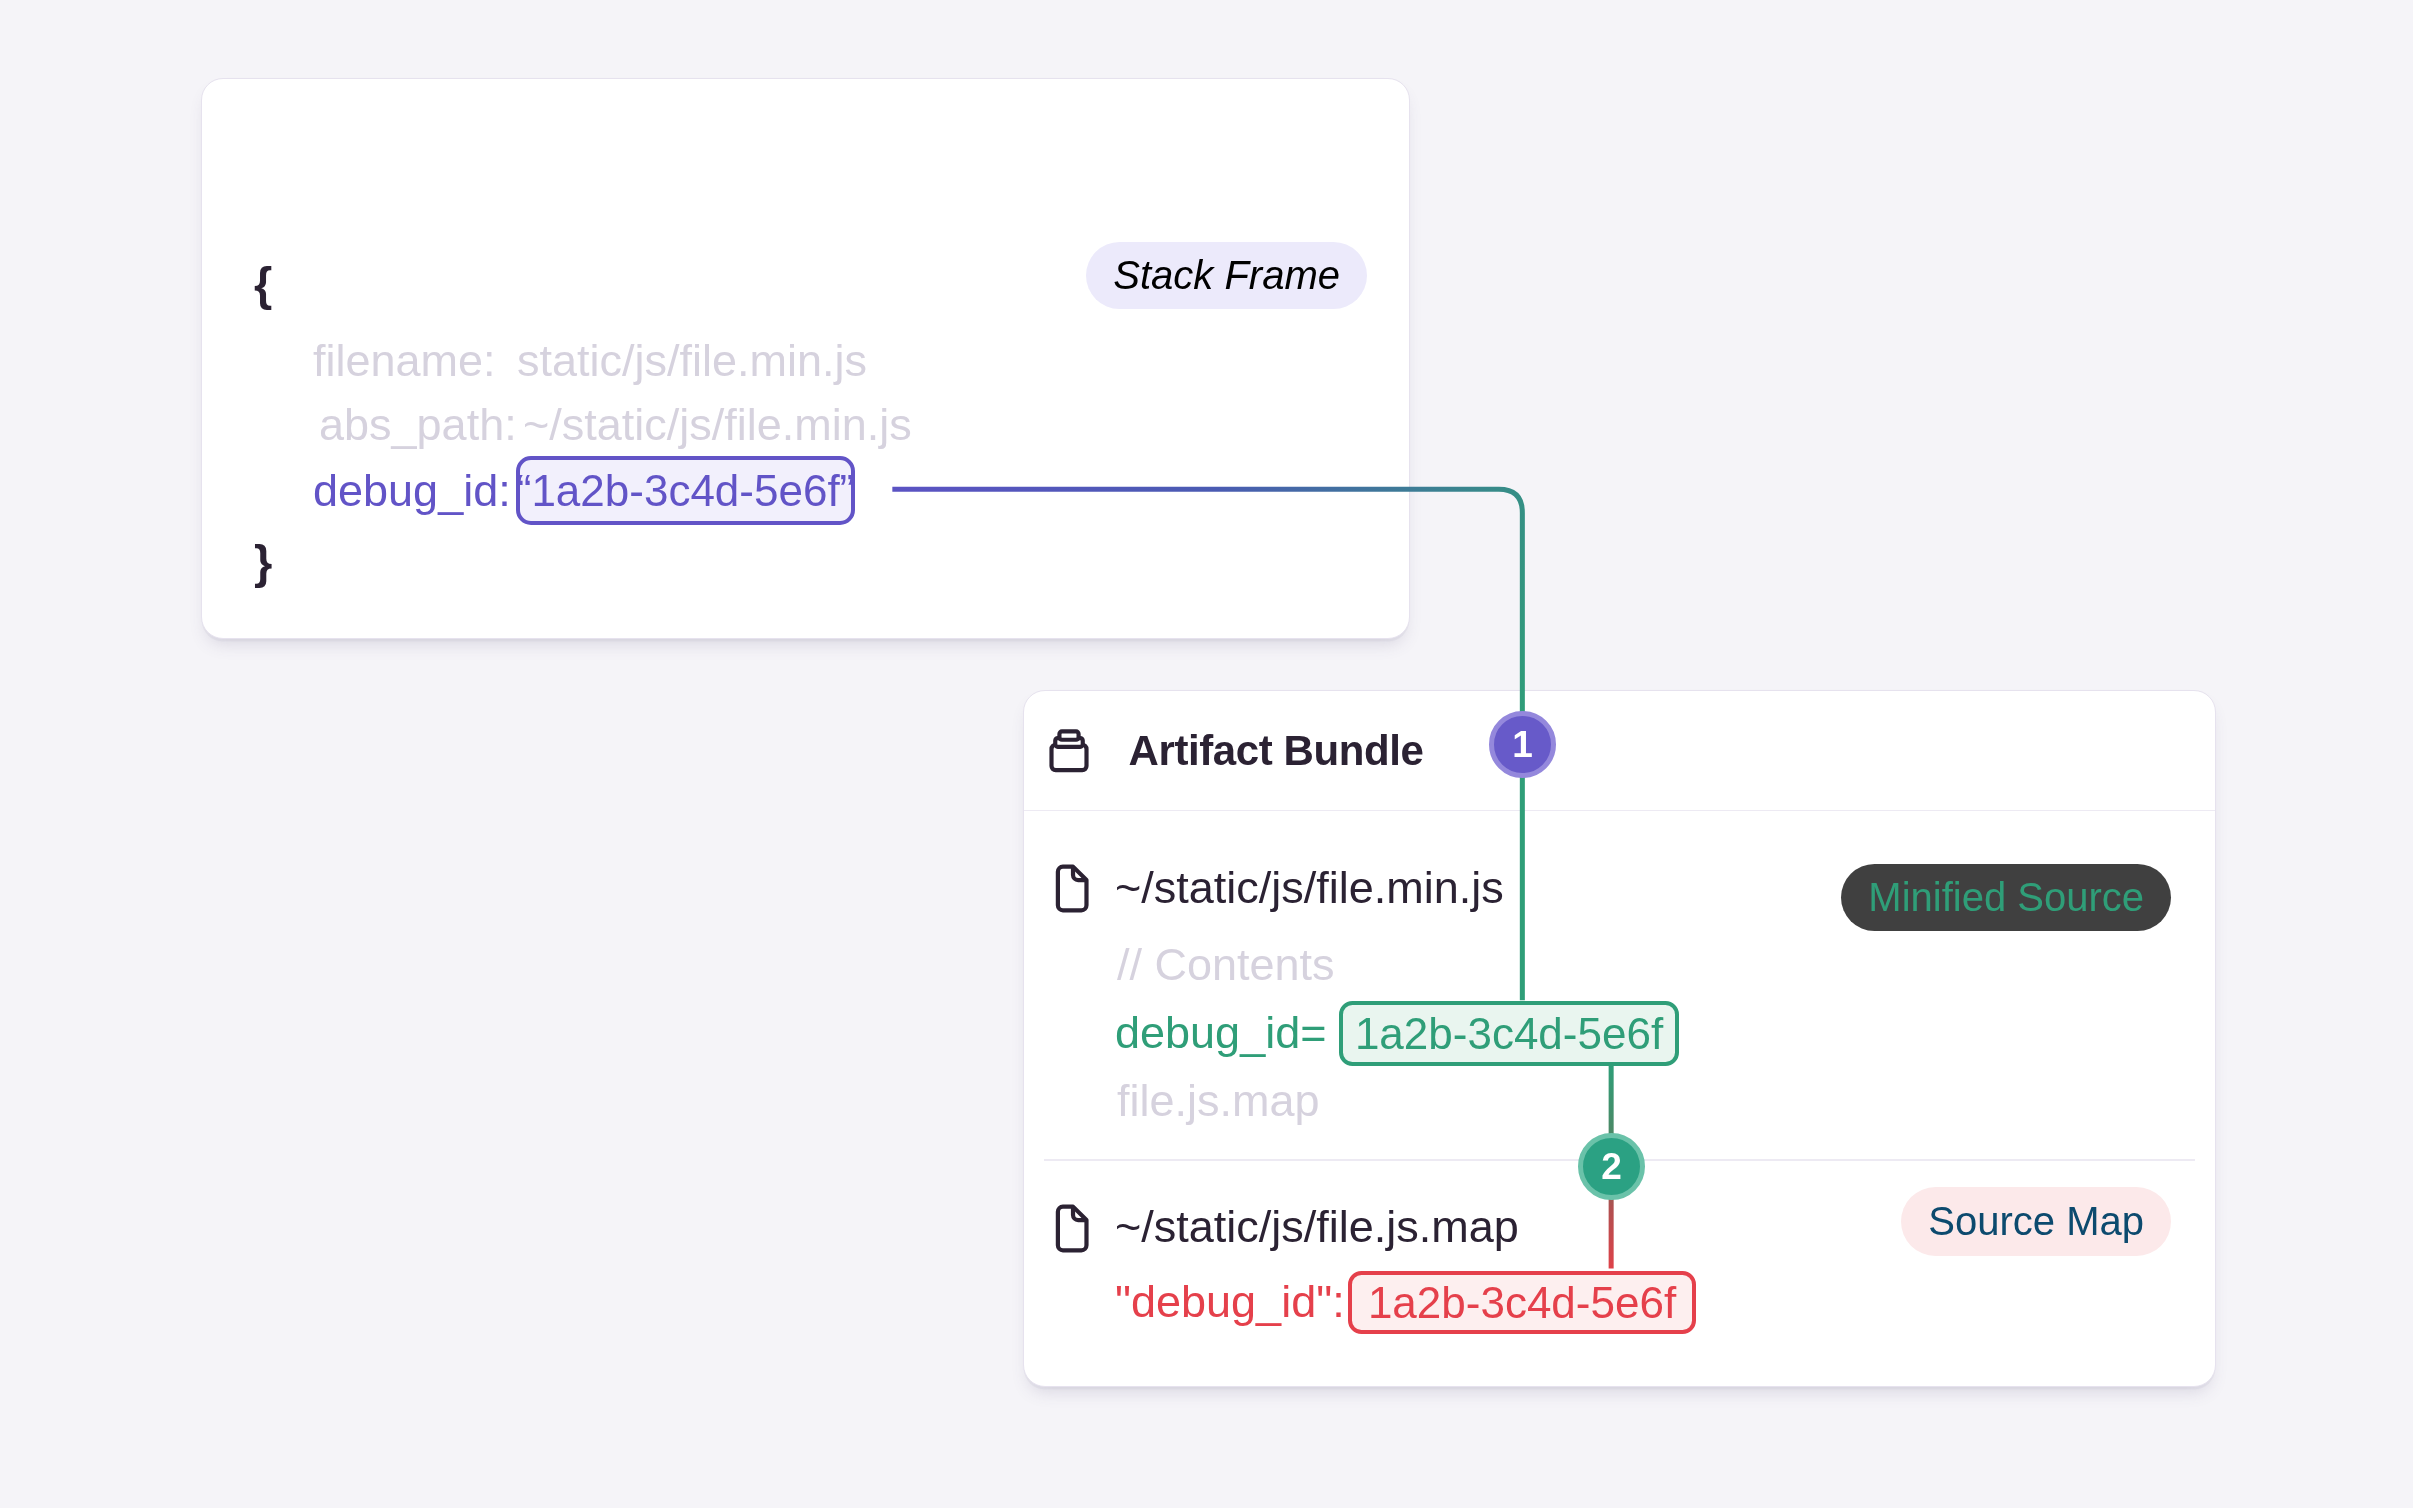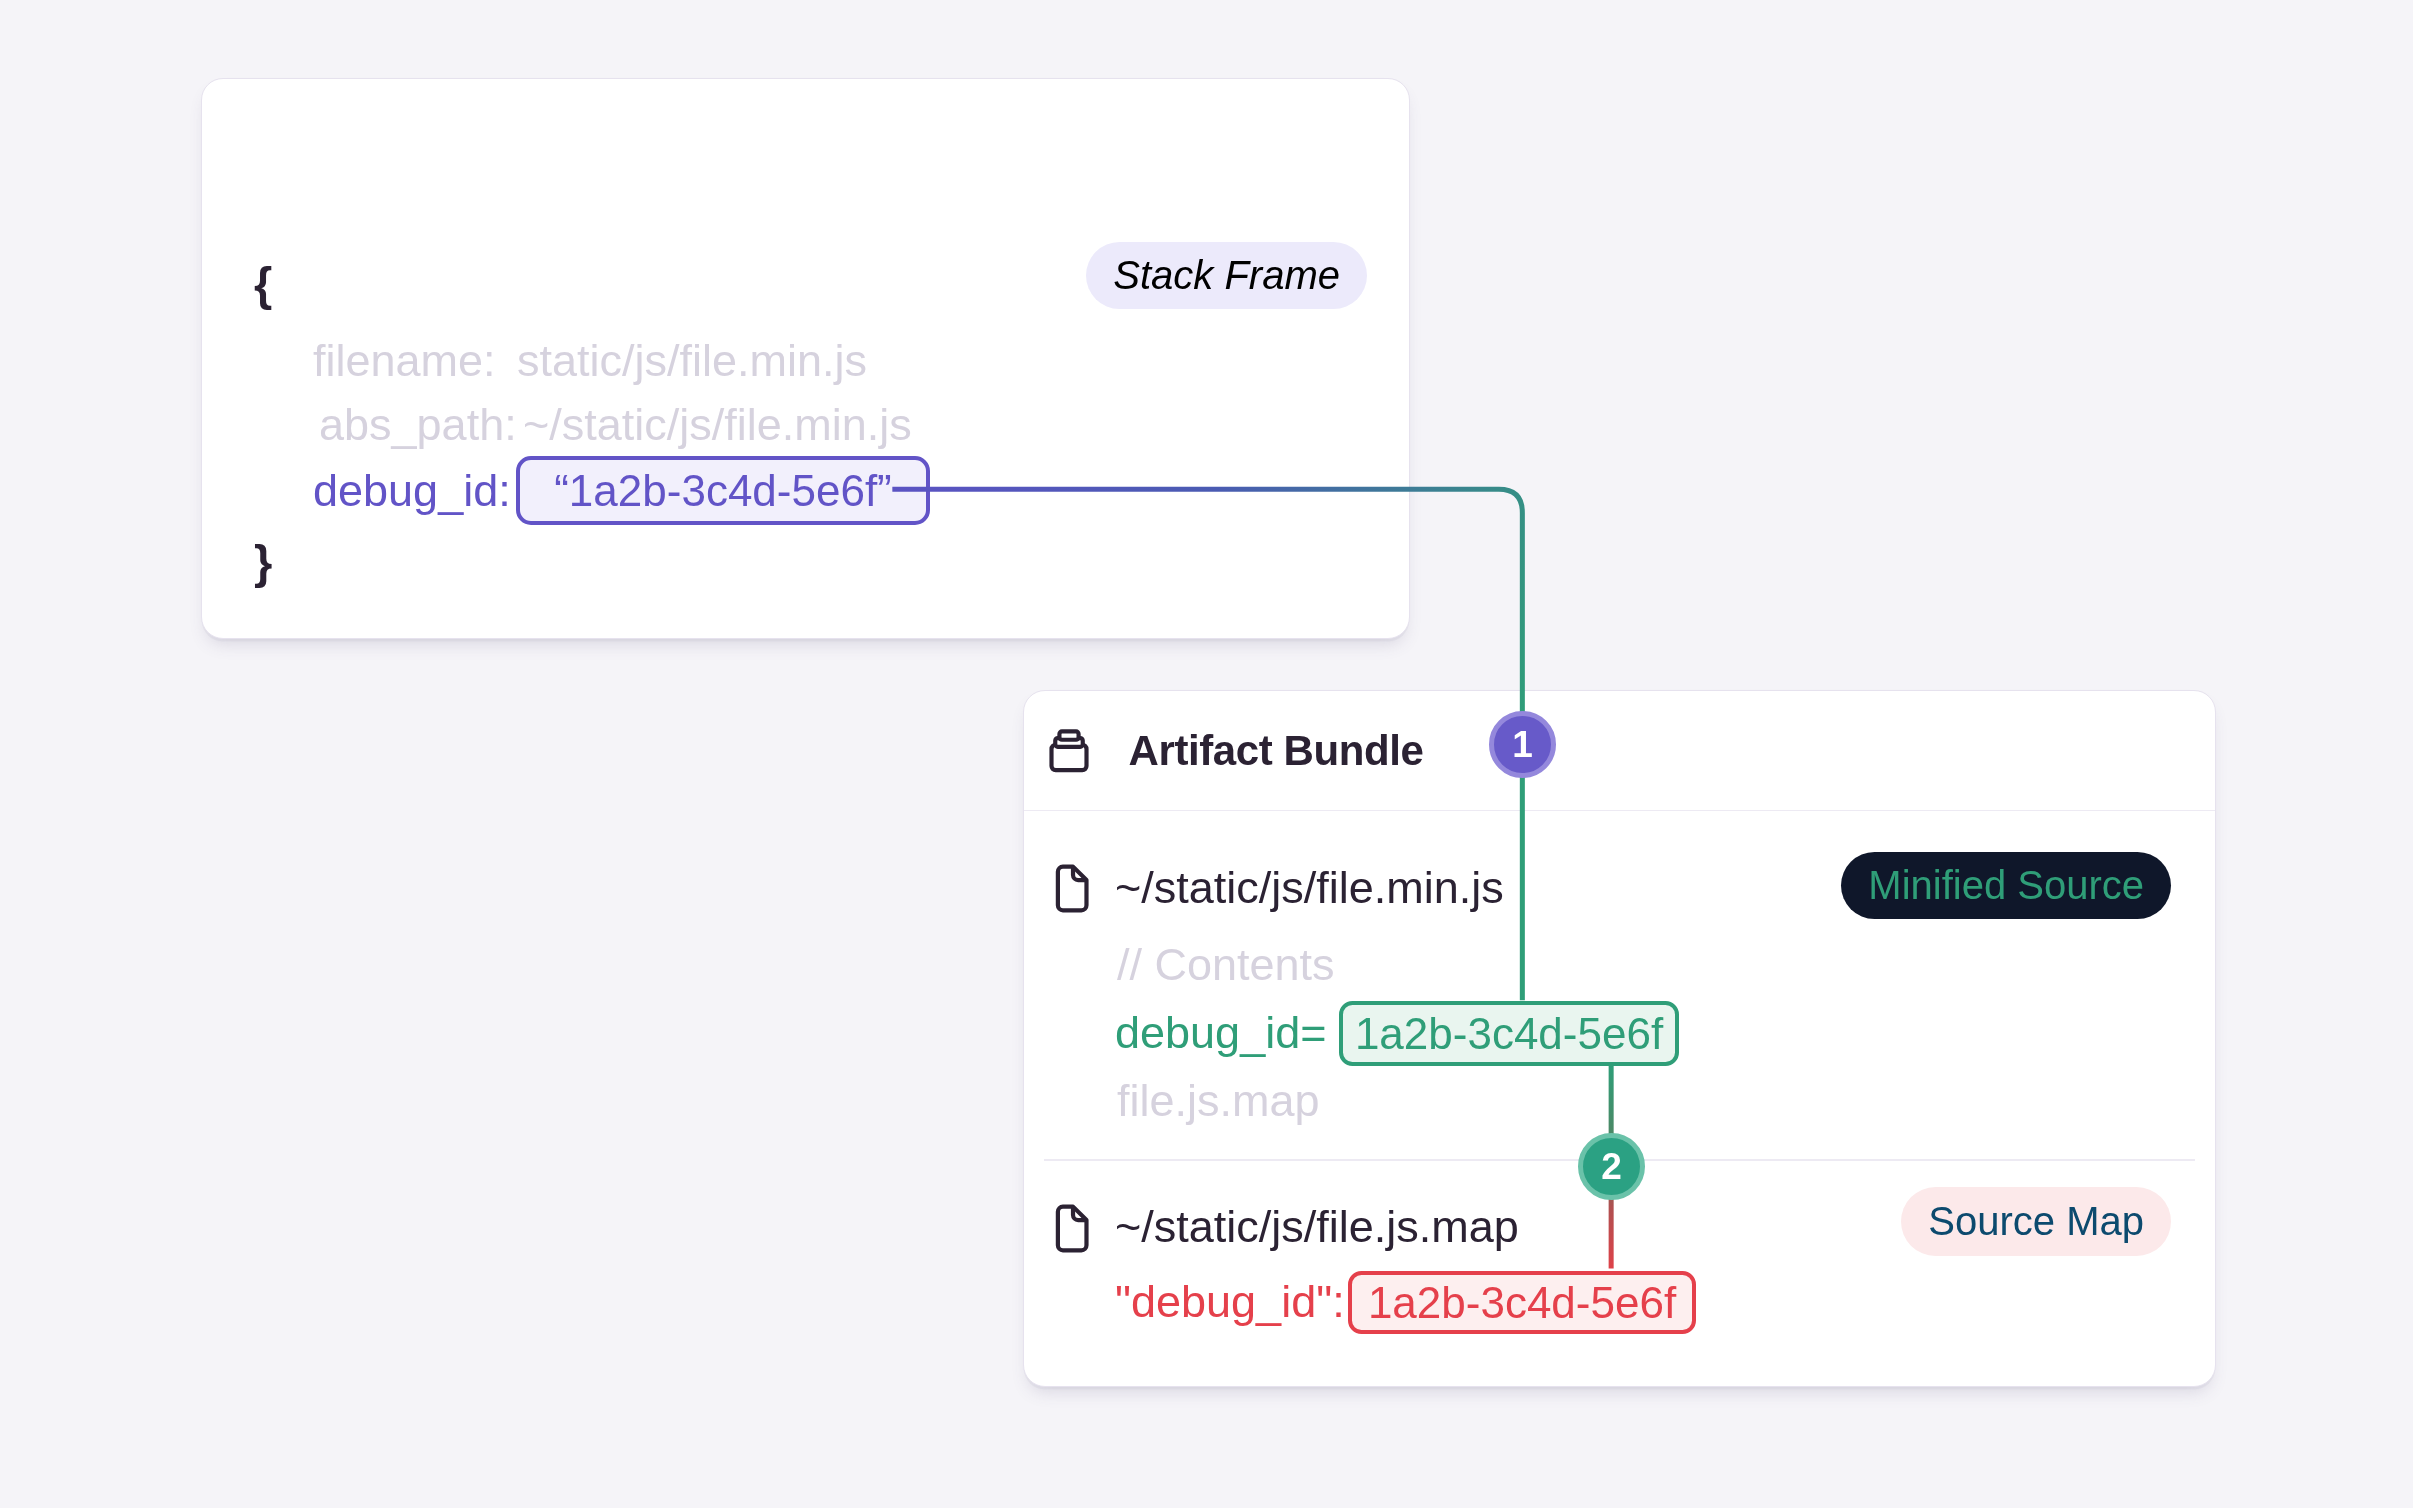--- a/index.html
+++ b/index.html
@@ -44,21 +44,21 @@
   .lbl{display:inline-block;}
   .brace{position:absolute;font-size:47px;font-weight:600;color:#2b2233;transform:translateY(-50%);}
 
   
   .pill{
     position:absolute;display:inline-flex;align-items:center;justify-content:center;
     border-radius:39px;font-size:40px;padding:0 27px;box-sizing:border-box;
     white-space:nowrap;
   }
   .pill-purple{background:#eceafb;color:#000000;font-style:italic;}
-  .pill-green{background:#0f172a;color:#2f9e78;}
+  .pill-green{background:#404040;color:#2f9e78;margin-top:12px;}
   .pill-red{background:#fce9ea;color:#0c4a6e;}
 
   
   .vbox{
     position:absolute;display:flex;align-items:center;justify-content:center;
     box-sizing:border-box;font-size:44px;white-space:nowrap;
   }
   .vbox-purple{border:4.2px solid #6254c7;background:#f2f0fc;color:#6254c7;border-radius:15px;}
   .vbox-green{border:4.2px solid #2f9e78;background:#e9f5ef;color:#2f9e78;border-radius:13.4px;}
   .vbox-red{border:4.2px solid #e5404b;background:#fdefef;color:#e5404b;border-radius:13.4px;}
@@ -93,21 +93,21 @@
 
     <div class="code-line muted" style="left:111px;top:282px;">
       <span class="lbl" style="width:204px;">filename:</span><span>static/js/file.min.js</span>
     </div>
 
     <div class="code-line muted" style="left:117px;top:346px;">
       <span class="lbl" style="width:204px;">abs_path:</span><span>~/static/js/file.min.js</span>
     </div>
 
     <div class="code-line label-purple" style="left:111px;top:412px;">debug_id:</div>
-    <div class="vbox vbox-purple" style="left:314px;top:377px;width:414px;height:69px;">“1a2b-3c4d-5e6f”</div>
+    <div class="vbox vbox-purple" style="left:314px;top:377px;width:339px;height:69px;">“1a2b-3c4d-5e6f”</div>
 
     <span class="brace" style="left:52px;top:482px;">}</span>
   </section>
 
   <section class="card artifact-card">
     <header class="card-header">
       <span style="display:inline-flex;">
         <svg width="40" height="44" viewBox="0 0 48 52" fill="none">
           <rect x="3" y="18.5" width="42" height="30.5" rx="5" fill="#ffffff" stroke="#2b2233" stroke-width="5" stroke-linejoin="round"></rect>
           <rect x="7.5" y="10.5" width="33" height="10.5" rx="3" fill="#ffffff" stroke="#2b2233" stroke-width="5" stroke-linejoin="round"></rect>

